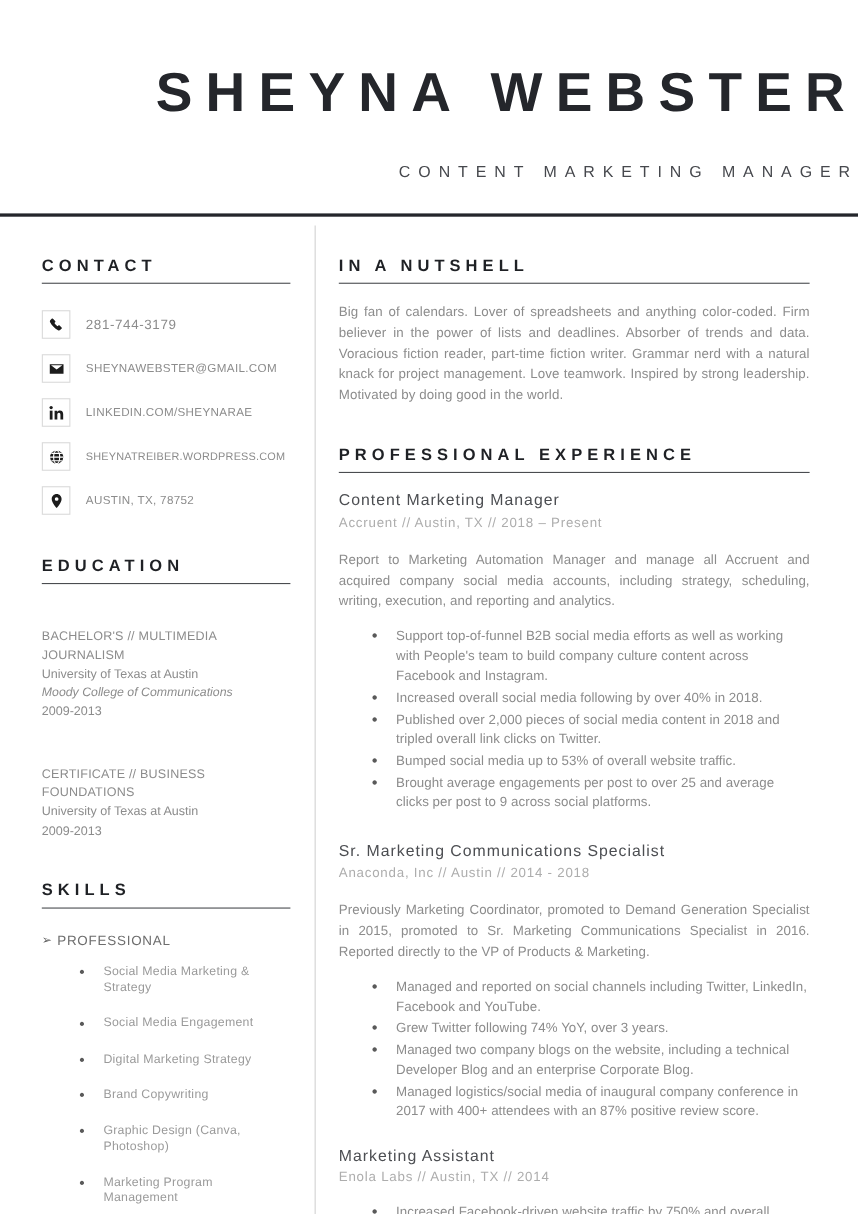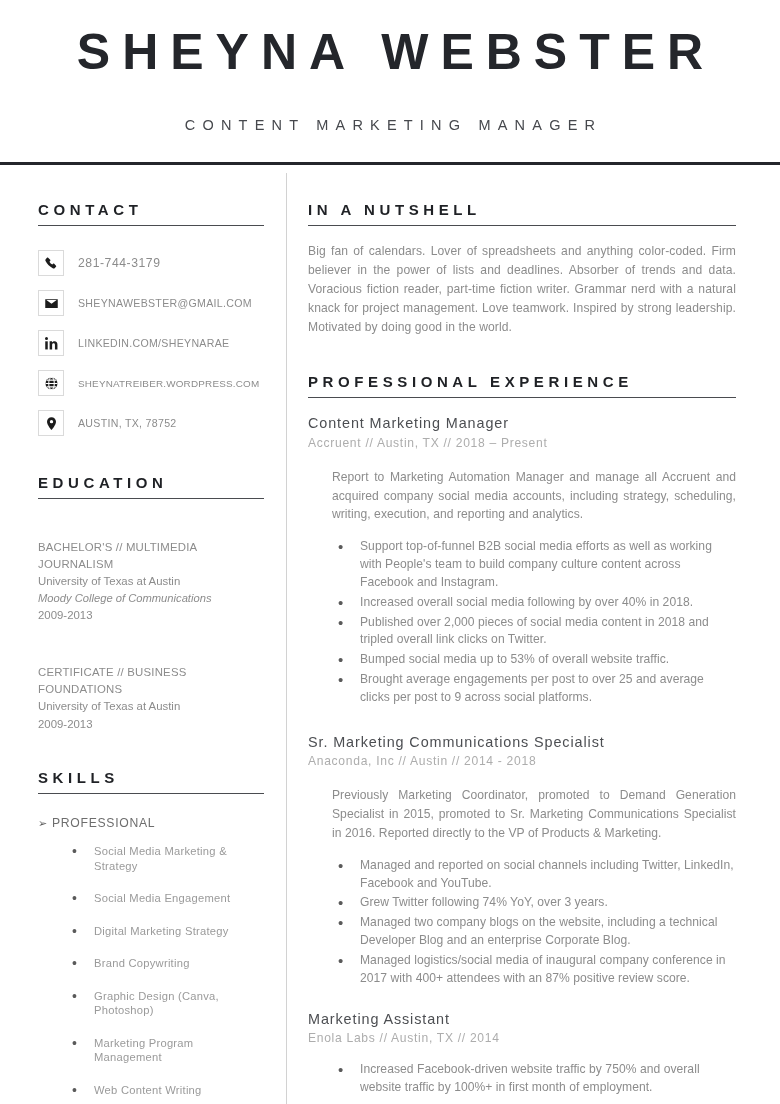--- a/index.html
+++ b/index.html
@@ -12,22 +12,22 @@
   .page {
     position: relative;
     width: 780px;
     height: 1104px;
     background: #ffffff;
     overflow: hidden;
   }
 
   
   .header {
-    padding-top: 24px;
-    text-align: center;
+    padding-top: 56px;
+    text-align: right;
   }
   .full-name {
     font-size: 50px;
     font-weight: 700;
     letter-spacing: 12px;
     color: #24262b;
     line-height: 1.12;
     text-indent: 12px;
   }
   .job-title-head {
@@ -195,21 +195,20 @@
     line-height: 1.4;
     margin-top: 1px;
   }
   .job-desc {
     font-size: 12.1px;
     color: #8c8c8c;
     line-height: 1.55;
     text-align: justify;
     margin-top: 16px;
     letter-spacing: 0.05px;
-    margin-left: 24px;
   }
   .job-ul {
     list-style: none;
     margin-top: 14px;
     padding-left: 28px;
   }
   .job-ul li {
     position: relative;
     font-size: 12.1px;
     color: #8c8c8c;

